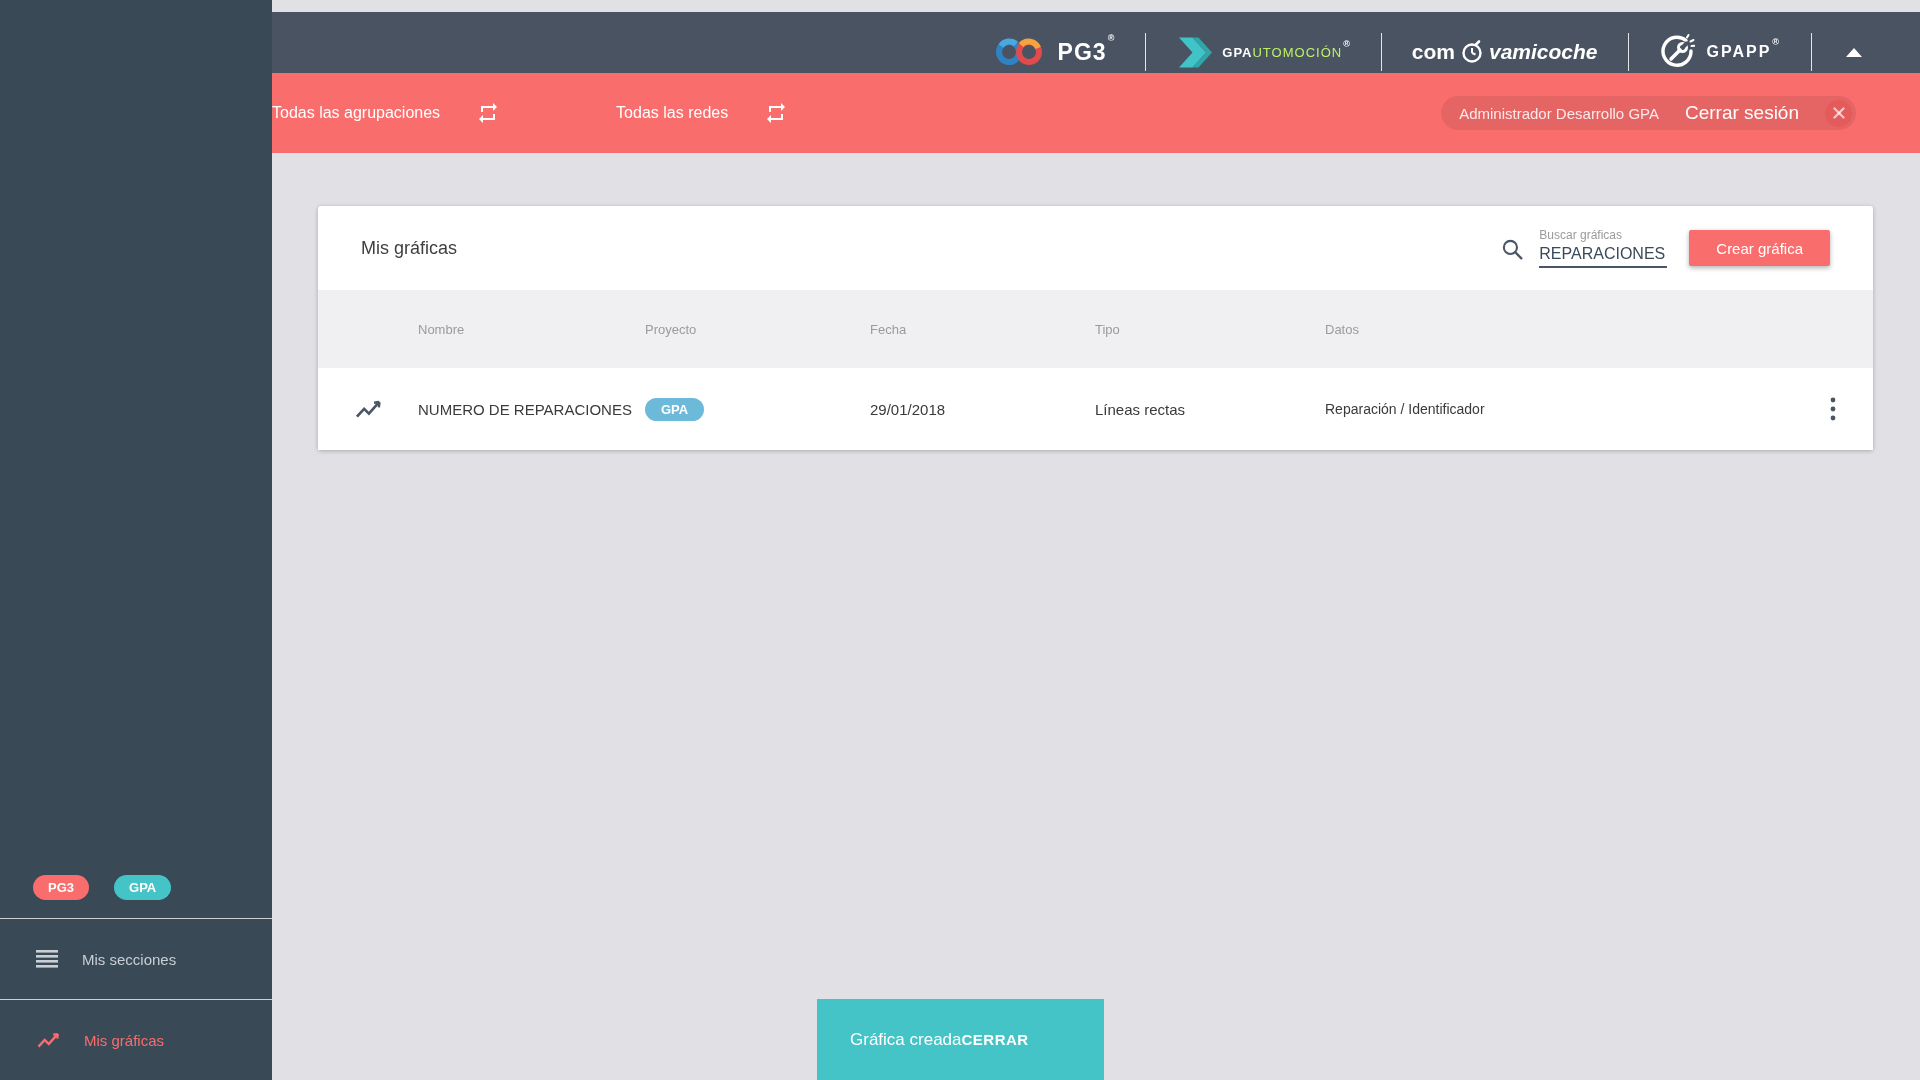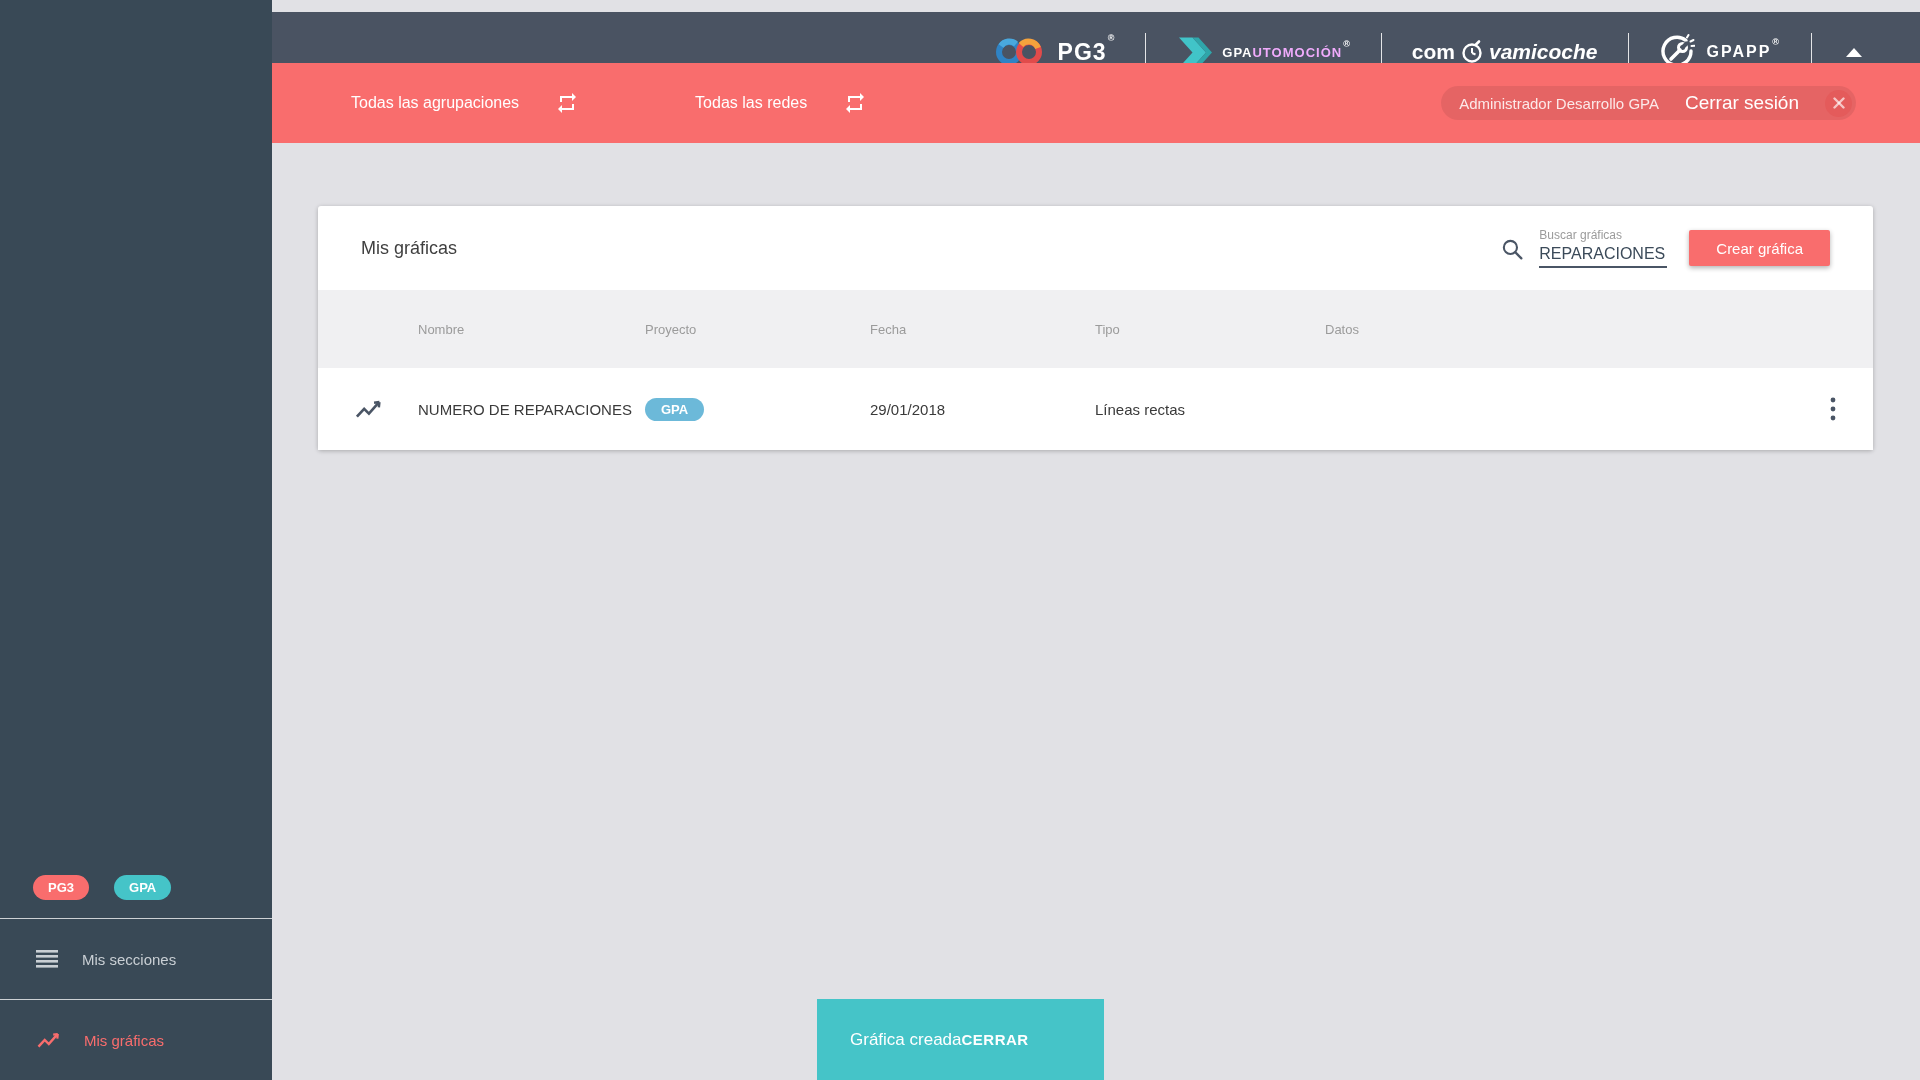--- a/index.html
+++ b/index.html
@@ -34,29 +34,29 @@
   .side-item{height:80px;display:flex;align-items:center;padding-left:36px;gap:24px;font-size:15px;color:#c9cfd4;cursor:pointer;}
   .side-item.active{color:var(--coral);}
 
   
   .topbar{position:absolute;left:272px;top:12px;right:0;height:80px;background:var(--topbar);display:flex;align-items:center;justify-content:flex-end;padding-right:58px;color:#fff;}
   .brand{display:flex;align-items:center;margin:0 30px;}
   .tdivider{width:1px;height:38px;background:rgba(255,255,255,0.85);}
   .pg3-text{font-size:23px;font-weight:bold;margin-left:12px;letter-spacing:1px;}
   .reg{font-size:9px;vertical-align:top;position:relative;top:-6px;margin-left:1px;}
   .auto-text{font-size:13px;letter-spacing:1px;margin-left:10px;font-weight:bold;}
-  .auto-text .l{font-weight:bold;color:#f0abfc;}
+  .auto-text .l{font-weight:normal;color:#bef264;}
   .cpv-text{font-size:21px;font-weight:bold;display:flex;align-items:center;gap:4px;}
   .cpv-text .it{font-style:italic;}
   .gpaapp-text{font-size:16px;letter-spacing:2px;margin-left:12px;font-weight:bold;}
   .collapse-btn{margin-left:34px;cursor:pointer;display:flex;align-items:center;}
   .tri-up{width:0;height:0;border-left:8px solid transparent;border-right:8px solid transparent;border-bottom:9px solid #fff;}
 
   
-  .filterbar{position:absolute;left:272px;top:63px;right:0;height:80px;background:var(--coral);display:flex;align-items:center;padding-left:79px;color:#fff;}
+  .filterbar{position:absolute;left:272px;top:73px;right:0;height:80px;background:var(--coral);display:flex;align-items:center;color:#fff;}
   .selector{display:flex;align-items:center;gap:36px;font-size:16px;cursor:pointer;}
   .selector + .selector{margin-left:116px;}
   .user-pill{margin-left:auto;margin-right:64px;background:rgba(0,0,0,0.08);height:34px;border-radius:17px;display:flex;align-items:center;padding:0 4px 0 18px;gap:26px;}
   .user-name{font-size:15px;color:#fce9e9;}
   .logout-label{font-size:19px;cursor:pointer;}
   .logout-circle{width:27px;height:27px;border-radius:50%;background:var(--coral-dark);display:flex;align-items:center;justify-content:center;cursor:pointer;}
 
   
   .main{position:absolute;left:272px;top:160px;right:0;bottom:0;background:var(--main-bg);}
   .card{position:absolute;left:46px;top:46px;width:1555px;background:#fff;border-radius:3px;box-shadow:0 1px 4px rgba(0,0,0,0.25);}
@@ -252,20 +252,21 @@
         <svg width="28" height="28" viewBox="0 0 24 24">
           <path d="M2.5 18.6 L8.7 11.9 L12.8 16 L21.3 6.4" fill="none" stroke="#4A5565" stroke-width="2.3"></path>
           <path d="M21.8 6 l-4.6 0.6 M21.8 6 l-0.5 4.6" stroke="#4A5565" stroke-width="2.1" fill="none"></path>
         </svg>
       </span>
       <div>NUMERO DE REPARACIONES</div>
       <div><span class="proj-badge">GPA</span></div>
       <div>29/01/2018</div>
       <div>Líneas rectas</div>
       <div class="datos">
+        <div>Reparación / Identificador</div>
       </div>
       <span class="kebab-wrap">
         <svg width="6" height="24" viewBox="0 0 6 24">
           <circle cx="3" cy="3" r="2.4" fill="#4A5565"></circle>
           <circle cx="3" cy="12" r="2.4" fill="#4A5565"></circle>
           <circle cx="3" cy="21" r="2.4" fill="#4A5565"></circle>
         </svg>
       </span>
     </div>
 

